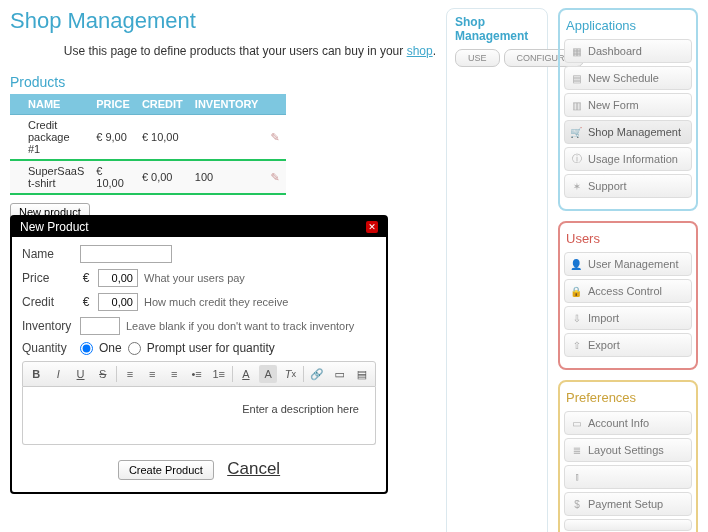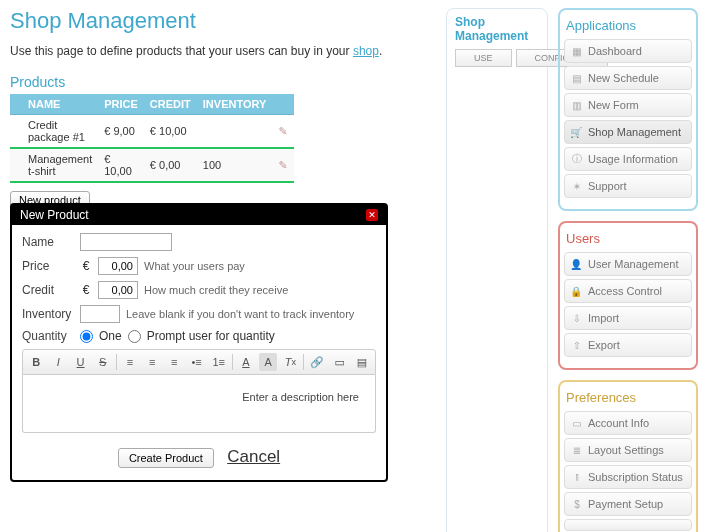--- a/index.html
+++ b/index.html
@@ -3,21 +3,21 @@
 <meta charset="utf-8">
 <style>
 * { box-sizing: border-box; margin: 0; padding: 0; }
 body { font-family: Arial, Helvetica, sans-serif; font-size: 12px; color: #333; background: #fff; width: 708px; }
 .layout { display: flex; padding: 8px 10px; gap: 10px; }
 .main { flex: 1; }
 .right-col { width: 140px; display: flex; flex-direction: column; gap: 10px; }
 .shop-box { width: 102px; }
 
 .page-title { color: #3ea7cc; font-size: 22px; font-weight: normal; margin-bottom: 10px; }
-.page-intro { font-size: 12px; color: #333; margin-bottom: 16px; }
+.page-intro { font-size: 12px; color: #333; margin-bottom: 16px; text-align: right; }
 .page-intro a { color: #3ea7cc; text-decoration: underline; }
 .section-h { color: #3ea7cc; font-size: 14px; margin-bottom: 4px; }
 
 .products-table { border-collapse: collapse; width: 272px; font-size: 11px; }
 .products-table th { background: #7dc7e0; color: #fff; font-weight: bold; padding: 4px 6px; text-align: left; text-transform: uppercase; border-bottom: 1px solid #69b5ce; }
 .products-table td { padding: 4px 6px; border-bottom: 2px solid #22c55e; }
 .products-table tr:nth-child(even) td { background: #f9f9f9; }
 .edit-icon { color: #c99; }
 
 .newprod-btn { margin-top: 8px; font-size: 11px; padding: 2px 8px; background: linear-gradient(#fff,#eee); border: 1px solid #aaa; border-radius: 3px; cursor: pointer; }
@@ -52,21 +52,21 @@
 .sidebox.red h3 { color: #d25a52; }
 .sidebox.yellow h3 { color: #caa23b; }
 .side-item { display: flex; align-items: center; gap: 5px; padding: 5px 6px; background: linear-gradient(#fdfdfd,#eee); border: 1px solid #ddd; border-radius: 4px; margin-bottom: 3px; color: #777; font-size: 11px; cursor: pointer; }
 .side-item.active { background: linear-gradient(#f0f0f0,#e4e4e4); color: #555; }
 .side-icon { width: 12px; height: 12px; display: flex; align-items: center; justify-content: center; font-size: 10px; color: #aaa; }
 
 .shopmgmt-top { display: flex; gap: 8px; }
 .shop-box { border: 1px solid #dbe8ee; border-radius: 8px; padding: 6px 8px 8px; }
 .shop-box h4 { color: #3ea7cc; font-size: 12px; font-weight: bold; margin-bottom: 6px; }
 .shop-btns { display: flex; gap: 4px; }
-.shop-btns button { font-size: 9px; padding: 3px 18px; border: 1px solid #ccc; background: linear-gradient(#fdfdfd,#eee); border-radius: 0; color: #888; cursor: pointer; }
+.shop-btns button { font-size: 9px; padding: 3px 12px; border: 1px solid #ccc; background: linear-gradient(#fdfdfd,#eee); border-radius: 7px; color: #888; cursor: pointer; }
 </style>
 </head>
 <body>
 
 <div class="layout">
   <div class="main">
     <h1 class="page-title">Shop Management</h1>
     <p class="page-intro">
       <span>Use this page to define products that your users can buy in your </span><a href="#">shop</a><span>.</span>
     </p>
@@ -87,21 +87,21 @@
         <tr>
           <td></td>
           <td>Credit package #1</td>
           <td>€  9,00</td>
           <td>€ 10,00</td>
           <td></td>
           <td><span class="edit-icon">✎</span></td>
         </tr>
         <tr>
           <td></td>
-          <td>Management t-shirt</td>
+          <td>SuperSaaS t-shirt</td>
           <td>€ 10,00</td>
           <td>€  0,00</td>
           <td>100</td>
           <td><span class="edit-icon">✎</span></td>
         </tr>
       </tbody>
     </table>
 
     <button class="newprod-btn">New product</button>
 
@@ -247,21 +247,20 @@
       <div class="side-item">
           <span class="side-icon">▭</span>
           <span>Account Info</span>
         </div>
       <div class="side-item">
           <span class="side-icon">≣</span>
           <span>Layout Settings</span>
         </div>
       <div class="side-item">
           <span class="side-icon">⫾</span>
-          <span>Subscription Status</span>
         </div>
       <div class="side-item">
           <span class="side-icon">$</span>
           <span>Payment Setup</span>
         </div>
       <div class="side-item"></div>
     </div>
   </div>
 </div>
 

